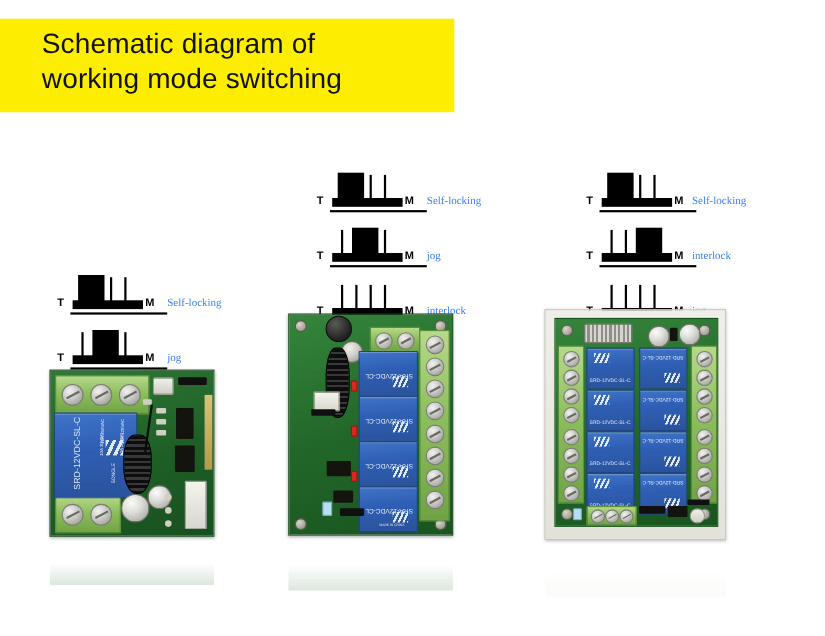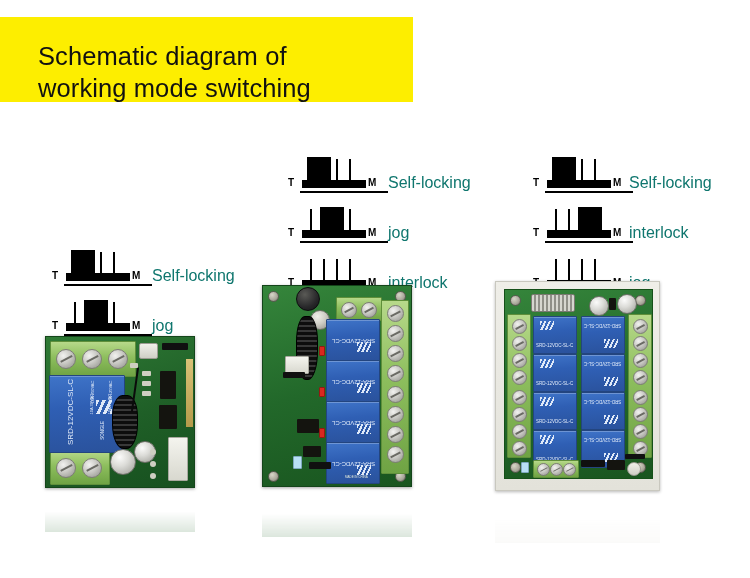--- a/index.html
+++ b/index.html
@@ -20,21 +20,21 @@
     position: absolute;
     left: 0;
     top: 17px;
     width: 413px;
     height: 85px;
     background: #fdee00;
   }
   #title-banner .title-text {
     position: absolute;
     left: 38px;
-    top: 23px;
+    top: 7px;
     width: 360px;
     color: #111111;
     font-size: 25.5px;
     line-height: 32px;
     font-weight: 400;
     letter-spacing: 0.1px;
     white-space: pre-line;
   }
 
   
@@ -110,24 +110,25 @@
     color: #000000;
     line-height: 11px;
   }
   .pin-label.t { left: 0px; }
   .pin-label.m { left: 80px; }
 
   .mode-label {
     position: absolute;
     left: 100px;
     top: 20px;
-    font-size: 16px;
-    color: #0f766e;
+    font-size: 10px;
+    color: #3b82f6;
     white-space: nowrap;
     line-height: 15px;
+    font-family: Liberation Serif, serif;
   }
 
   
   .diagram-group.g1 .mode-label { left: 100px; }
   .diagram-group.g2 .mode-label { left: 100px; }
   .diagram-group.g3 .mode-label { left: 96px; }
 
   
   .board {
     position: absolute;

